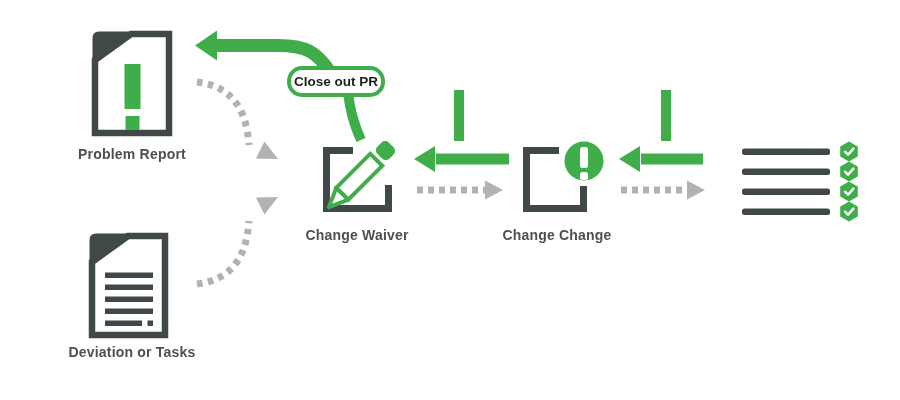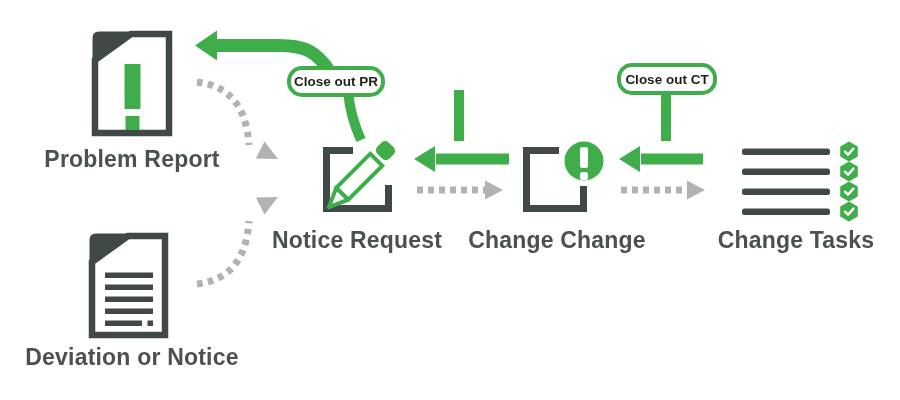--- a/index.html
+++ b/index.html
@@ -13,21 +13,21 @@
     font-family:Liberation Sans, sans-serif;
   }
   .stage svg{position:absolute;left:0;top:0;}
   
   .fg{fill:var(--green);} .sg{stroke:var(--green);}
   .fd{fill:var(--dark);} .sd{stroke:var(--dark);}
   .fgr{fill:var(--gray);} .sgr{stroke:var(--gray);}
   .fw{fill:#fff;} .nf{fill:none;}
   .node-label{
     position:absolute; transform:translateX(-50%);
-    font-size:23px; font-weight:bold; color:var(--label-text);
+    font-size:14px; font-weight:bold; color:var(--label-text);
     white-space:nowrap; letter-spacing:0.2px;
   }
   .pill{
     position:absolute; box-sizing:border-box;
     background:#fff; border:4.5px solid var(--green); border-radius:15px;
     display:flex; align-items:center; justify-content:center;
     font-size:13.5px; font-weight:bold; color:var(--pill-text);
     white-space:nowrap; z-index:2;
   }
 </style>
@@ -132,21 +132,19 @@
         <path class="nf" stroke="#fff" stroke-width="2.4" stroke-linecap="round" stroke-linejoin="round" d="M -4 0.2 L -1 3.2 L 4.4 -2.9"></path>
       </g>
       <g transform="translate(849,211.5)">
         <polygon class="fg sg" stroke-width="2" stroke-linejoin="round" points="0,-9 7.8,-4.5 7.8,4.5 0,9 -7.8,4.5 -7.8,-4.5"></polygon>
         <path class="nf" stroke="#fff" stroke-width="2.4" stroke-linecap="round" stroke-linejoin="round" d="M -4 0.2 L -1 3.2 L 4.4 -2.9"></path>
       </g>
     </g>
   </svg>
 
   <div class="pill" style="left:287px;top:66px;width:98px;height:31px">Close out PR</div>
-  <div class="pill" style="left:617px;top:63px;width:100px;height:32px">Close out CT</div>
 
   <div class="node-label" style="left:132px;top:146px">Problem Report</div>
-  <div class="node-label" style="left:132px;top:344px">Deviation or Notice</div>
-  <div class="node-label" style="left:357px;top:227px">Notice Request</div>
+  <div class="node-label" style="left:132px;top:344px">Deviation or Tasks</div>
+  <div class="node-label" style="left:357px;top:227px">Change Waiver</div>
   <div class="node-label" style="left:557px;top:227px">Change Change</div>
-  <div class="node-label" style="left:796px;top:227px">Change Tasks</div>
 
 </div>
 
 </body></html>

